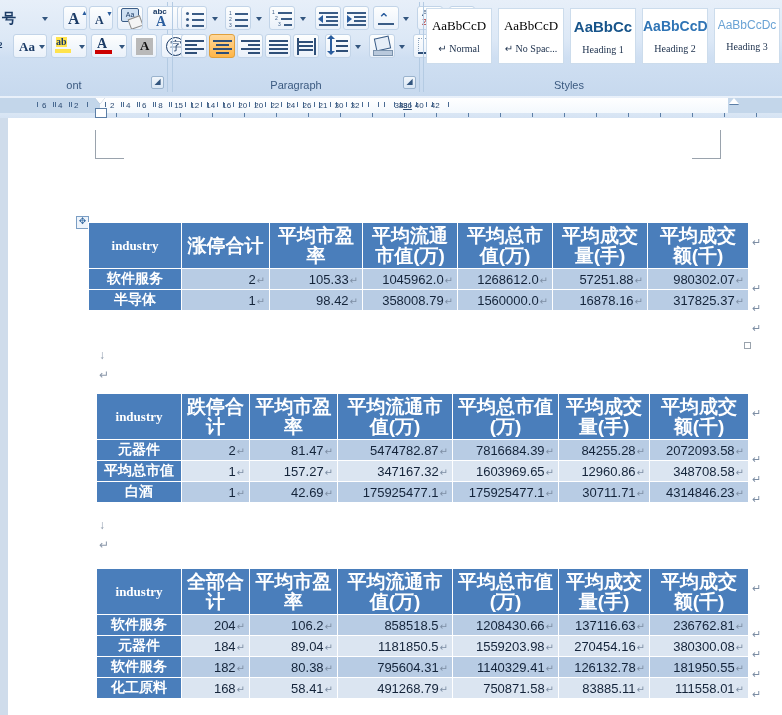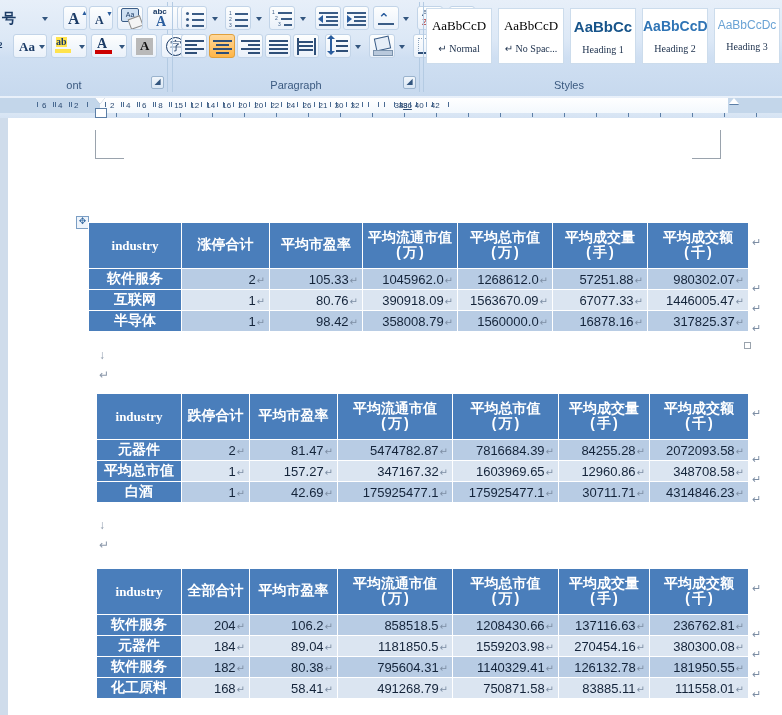--- a/index.html
+++ b/index.html
@@ -129,22 +129,22 @@
     padding:1px 4px;
     font-size:13px;
     vertical-align:middle;
     box-sizing:border-box;
     overflow:hidden;
     white-space:nowrap;
   }
   table.wtable thead th{
     background:#4a7ebb;color:#ffffff;font-weight:bold;
     text-align:center;height:46px;
-    font-family:Liberation Mono, monospace;
-    font-size:14px;
+    font-family:Liberation Sans, sans-serif;
+    font-size:19px;
     white-space:normal;line-height:1.05;
   }
   table.wtable thead th.hdr-first{
     font-family:"Liberation Serif",serif;font-size:13px;
   }
   table.wtable tbody td{text-align:right;color:#14243a;}
   table.wtable tbody td.rowhead{
     background:#4a7ebb;color:#ffffff;font-weight:bold;text-align:center;
     font-family:"Liberation Serif","DejaVu Serif",serif;font-size:14px;
   }
@@ -523,29 +523,20 @@
     <tbody>
         <tr class="band-a">
           <td class="rowhead">软件服务</td>
           <td>2<span class="cellmark">↵</span></td>
           <td>105.33<span class="cellmark">↵</span></td>
           <td>1045962.0<span class="cellmark">↵</span></td>
           <td>1268612.0<span class="cellmark">↵</span></td>
           <td>57251.88<span class="cellmark">↵</span></td>
           <td>980302.07<span class="cellmark">↵</span></td>
         </tr>
-        <tr class="band-b">
-          <td class="rowhead">互联网</td>
-          <td>1<span class="cellmark">↵</span></td>
-          <td>80.76<span class="cellmark">↵</span></td>
-          <td>390918.09<span class="cellmark">↵</span></td>
-          <td>1563670.09<span class="cellmark">↵</span></td>
-          <td>67077.33<span class="cellmark">↵</span></td>
-          <td>1446005.47<span class="cellmark">↵</span></td>
-        </tr>
         <tr class="band-a">
           <td class="rowhead">半导体</td>
           <td>1<span class="cellmark">↵</span></td>
           <td>98.42<span class="cellmark">↵</span></td>
           <td>358008.79<span class="cellmark">↵</span></td>
           <td>1560000.0<span class="cellmark">↵</span></td>
           <td>16878.16<span class="cellmark">↵</span></td>
           <td>317825.37<span class="cellmark">↵</span></td>
         </tr>
       </tbody>

